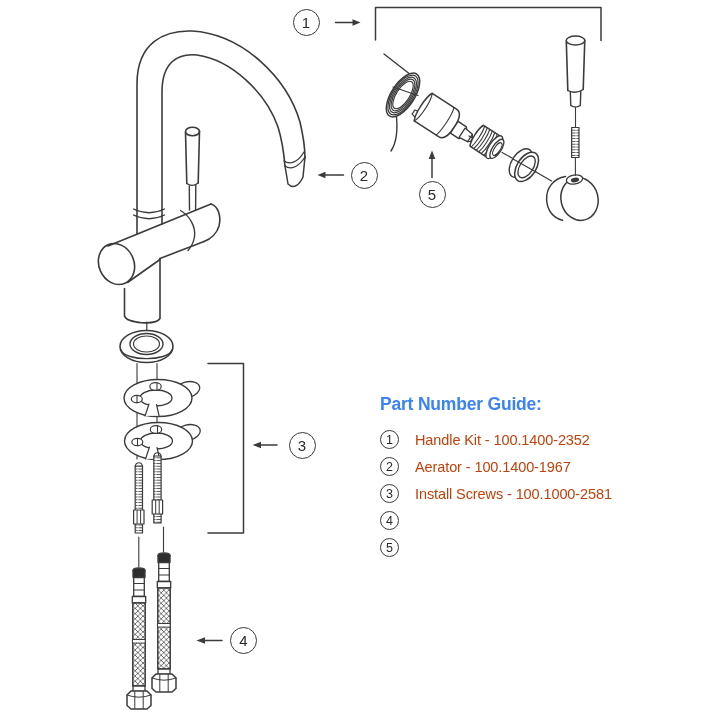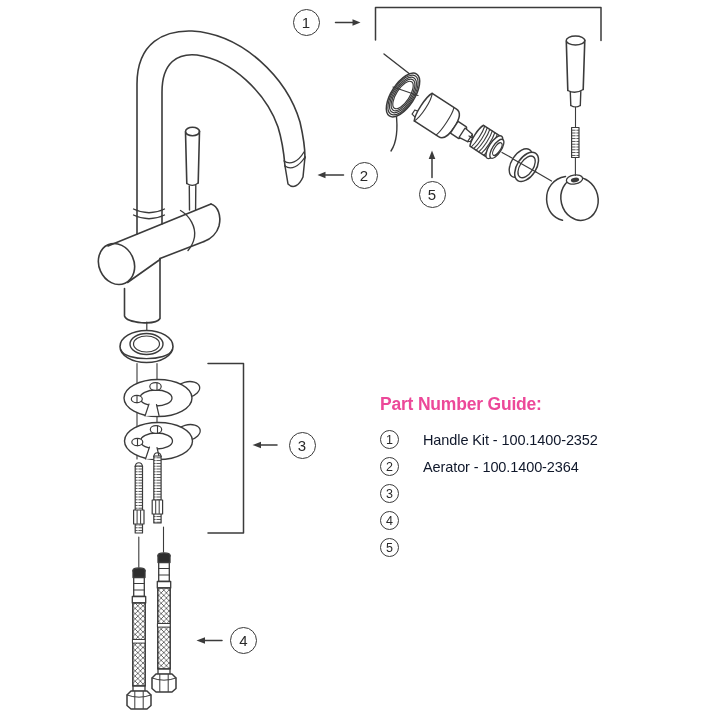--- a/index.html
+++ b/index.html
@@ -10,30 +10,30 @@
   .canvas svg{position:absolute;left:0;top:0;}
   
   .callout{
     position:absolute;width:27px;height:27px;box-sizing:border-box;
     border:1.6px solid #3a3a3a;border-radius:50%;background:#fff;
     display:flex;align-items:center;justify-content:center;
     font-size:15px;color:#2a2a2a;
   }
   
   .legend{position:absolute;left:380px;top:394px;width:230px;}
-  .legend-title{font-size:17.5px;font-weight:700;color:#ec4899;letter-spacing:-0.2px;}
+  .legend-title{font-size:17.5px;font-weight:700;color:#3b82f6;letter-spacing:-0.2px;}
   .legend-rows{margin-top:11px;}
   .lrow{display:flex;align-items:center;height:27px;}
   .lcirc{
     flex:0 0 auto;width:19px;height:19px;box-sizing:border-box;
     border:1.3px solid #3c3c3c;border-radius:50%;background:#fff;
     display:flex;align-items:center;justify-content:center;
     font-size:12.5px;color:#2a2a2a;
   }
-  .ltext{margin-left:24px;font-size:14.5px;color:#0f172a;letter-spacing:-0.1px;white-space:nowrap;}
+  .ltext{margin-left:16px;font-size:14.5px;color:#c2410c;letter-spacing:-0.1px;white-space:nowrap;}
 </style>
 </head>
 <body>
 
 <div class="canvas">
 
 <svg width="716" height="716" viewBox="0 0 716 716">
   <defs>
     <pattern id="thr" width="6" height="2.8" patternUnits="userSpaceOnUse">
       <rect width="6" height="2.8" fill="#ffffff"></rect>
@@ -257,24 +257,25 @@
 
 <div class="legend">
   <div class="legend-title">Part Number Guide:</div>
   <div class="legend-rows">
     <div class="lrow">
       <span class="lcirc">1</span>
       <span class="ltext">Handle Kit - 100.1400-2352</span>
     </div>
     <div class="lrow">
       <span class="lcirc">2</span>
-      <span class="ltext">Aerator - 100.1400-2364</span>
+      <span class="ltext">Aerator - 100.1400-1967</span>
     </div>
     <div class="lrow">
       <span class="lcirc">3</span>
+      <span class="ltext">Install Screws - 100.1000-2581</span>
     </div>
     <div class="lrow">
       <span class="lcirc">4</span>
     </div>
     <div class="lrow">
       <span class="lcirc">5</span>
     </div>
   </div>
 </div>
 

